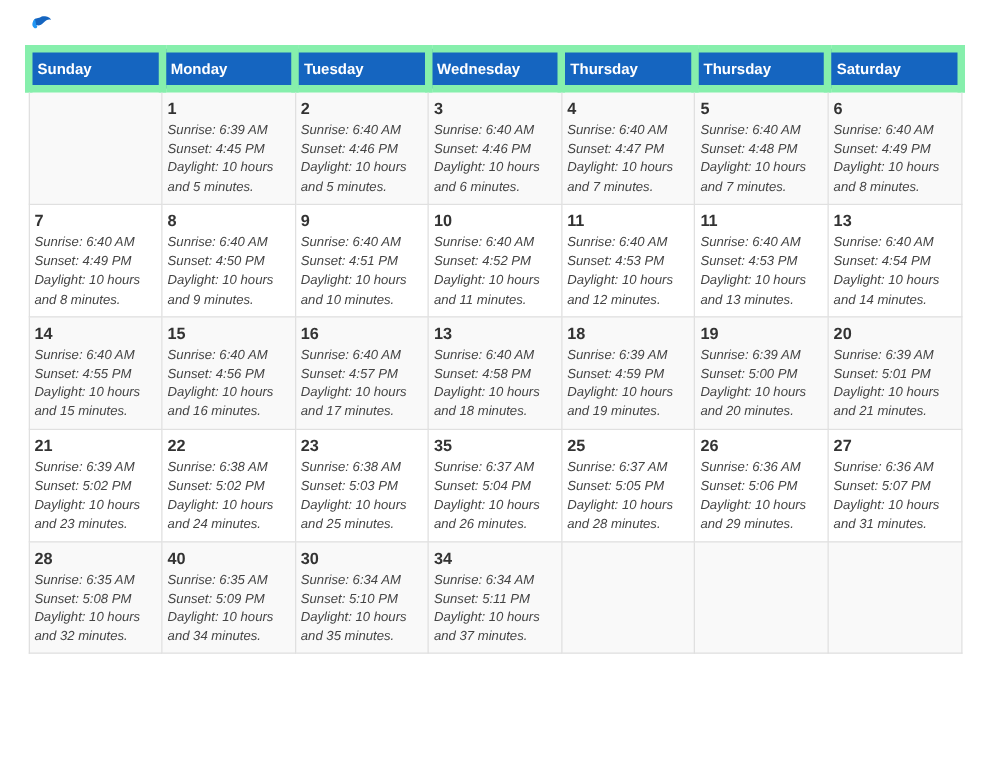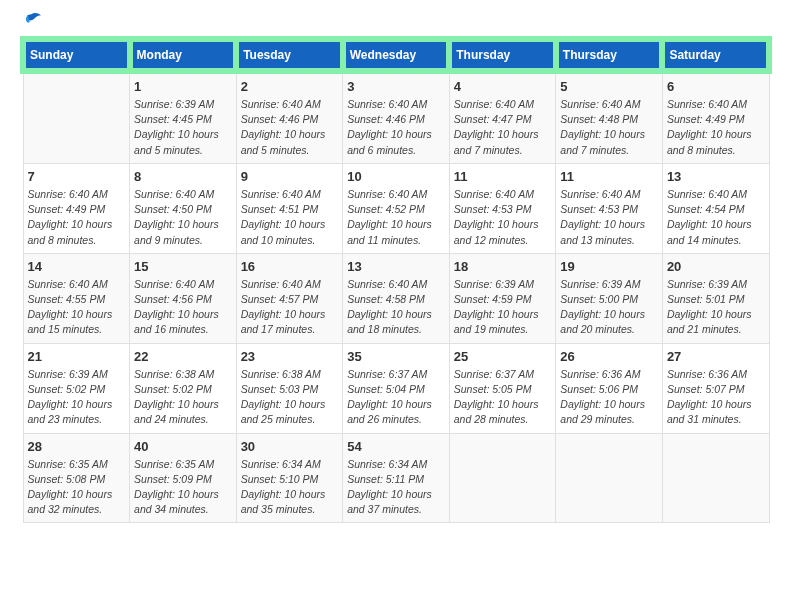--- a/index.html
+++ b/index.html
@@ -331,21 +331,21 @@
 and 34 minutes.</div>
         </td>
         <td>
           <span class="day-number">30</span>
           <div class="day-info" style="white-space: pre-line;">Sunrise: 6:34 AM
 Sunset: 5:10 PM
 Daylight: 10 hours
 and 35 minutes.</div>
         </td>
         <td>
-          <span class="day-number">54</span>
+          <span class="day-number">34</span>
           <div class="day-info" style="white-space: pre-line;">Sunrise: 6:34 AM
 Sunset: 5:11 PM
 Daylight: 10 hours
 and 37 minutes.</div>
         </td>
         <td class="empty"></td>
         <td class="empty"></td>
         <td class="empty"></td>
       </tr>
     </tbody>

